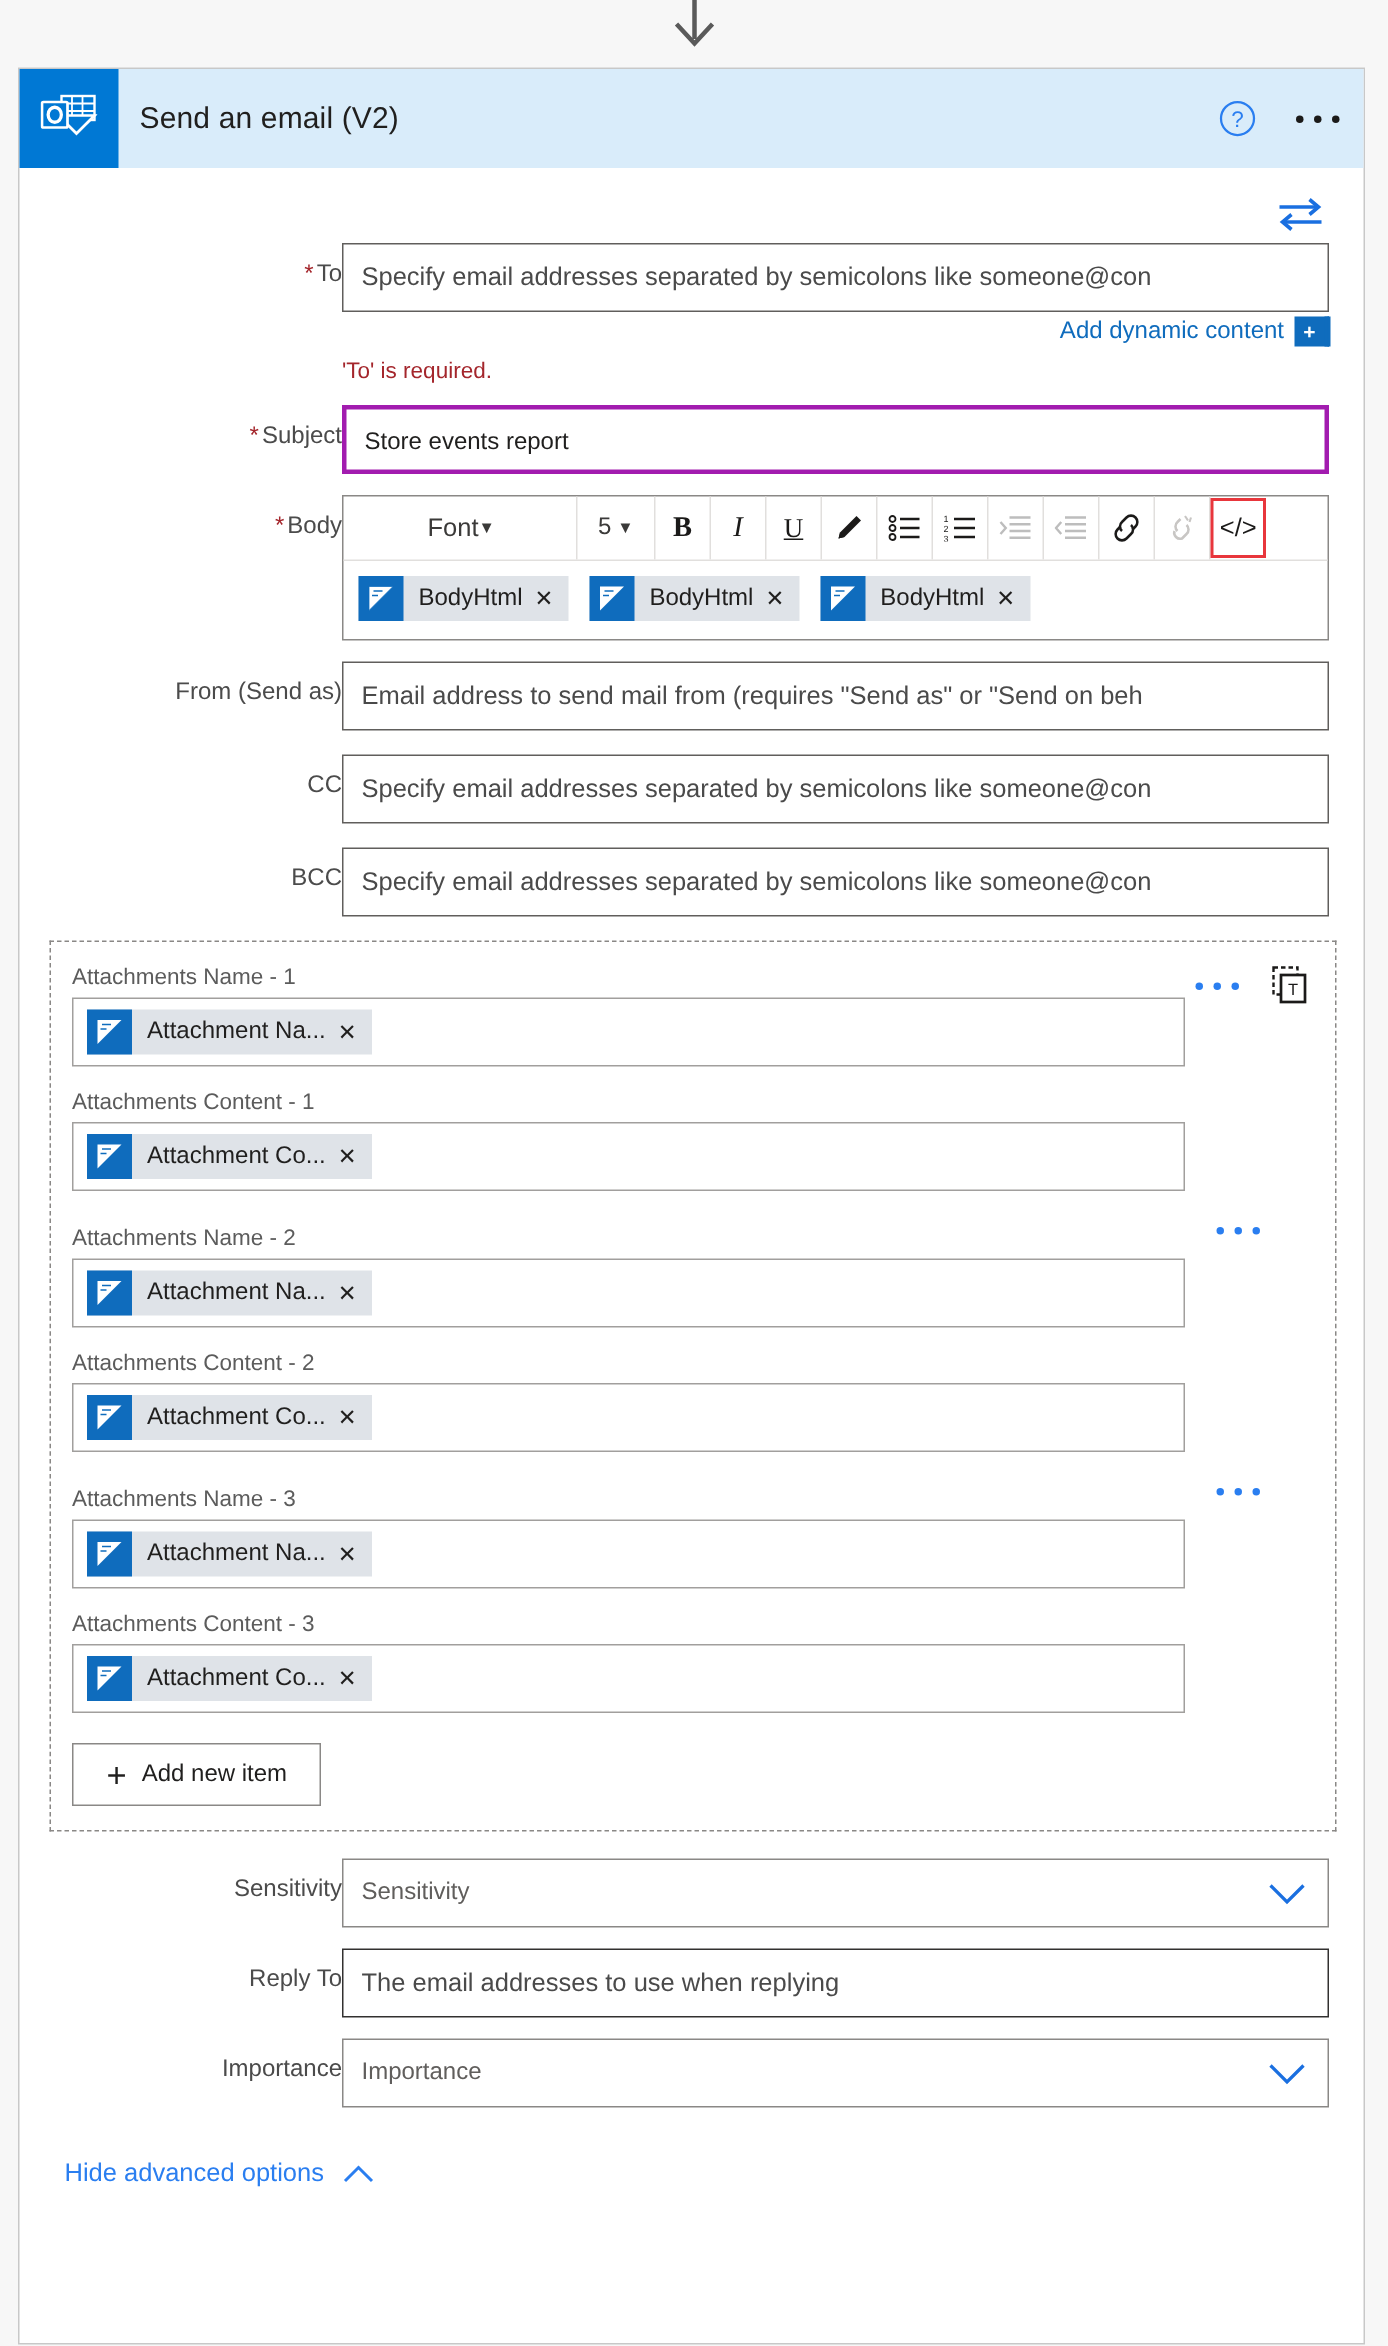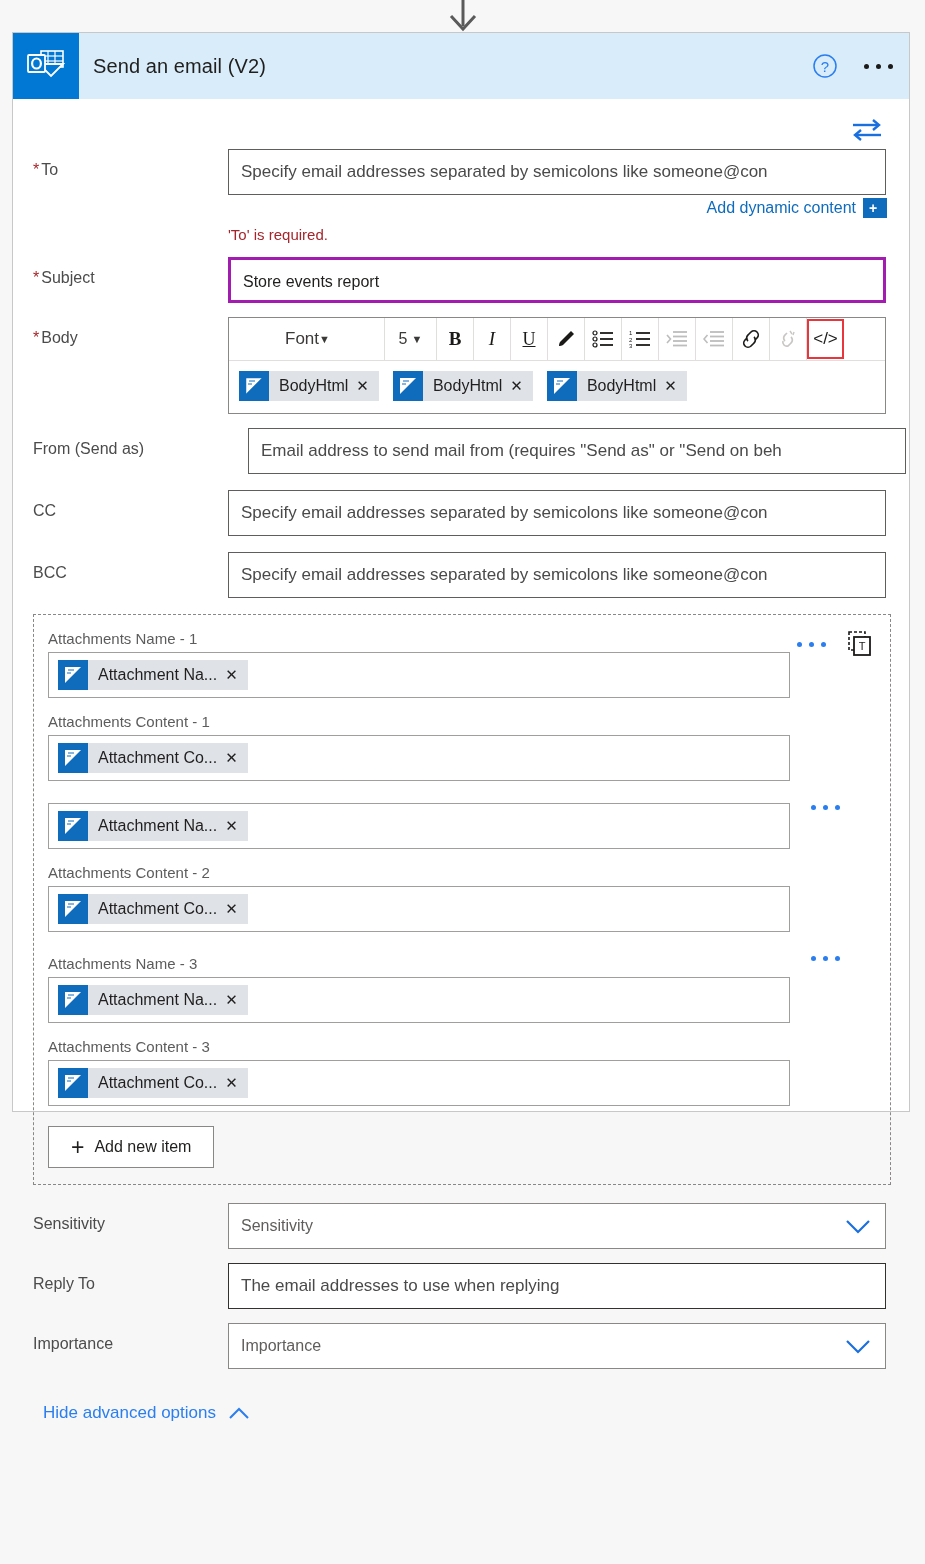--- a/index.html
+++ b/index.html
@@ -14,21 +14,21 @@
   .page{position:relative;width:925px;height:1564px;background:#f7f7f7;}
 
   
   .connector{
     position:absolute;left:0;top:0;width:925px;height:32px;
   }
   .connector svg{position:absolute;left:443px;top:0;}
 
   
   .card{
-    position:absolute;left:12px;top:32px;width:898px;height:1080px;
+    position:absolute;left:12px;top:45px;width:898px;height:1518px;
     background:#ffffff;border:1px solid #c8c8c8;box-sizing:border-box;
   }
 
   
   .card-head{
     position:relative;height:66px;background:#d9ecfa;display:flex;align-items:center;
   }
   .app-icon{
     width:66px;height:66px;background:#0078d4;flex:0 0 66px;
     display:flex;align-items:center;justify-content:center;
@@ -44,20 +44,21 @@
   
   .card-body{position:relative;padding:0 0 0 0;}
 
   .swap-row{display:flex;justify-content:flex-end;padding:18px 26px 6px 0;}
   .swap-icon{width:32px;height:26px;}
 
   .row{display:flex;align-items:flex-start;padding:0 20px 0 20px;margin-bottom:14px;}
   .lbl{
     width:195px;flex:0 0 195px;font-size:16px;color:#4b4b4b;padding-top:11px;
     line-height:20px;
+    text-align:right;
   }
   .lbl .req{color:#a4262c;margin-right:2px;}
   .fld{flex:1;position:relative;}
 
   .input{
     box-sizing:border-box;width:658px;height:46px;border:3px solid #a21caf;background:#fff;
     font-size:17px;color:#4a4a4a;line-height:44px;padding:0 12px;
     white-space:nowrap;overflow:hidden;
   }
   .input.strong{border:1px solid #605e5c;}
@@ -326,21 +327,21 @@
                     </svg>
                 </span>
                 <span class="tk-lbl">BodyHtml</span>
                 <span class="tk-x">✕</span>
               </span>
             </div>
           </div>
         </div>
       </div>
 
-      <div class="row" style="margin-top:1px;gap:20px;">
+      <div class="row" style="margin-top:1px;">
         <div class="lbl">From (Send as)</div>
         <div class="fld">
             <div class="input strong">Email address to send mail from (requires "Send as" or "Send on beh</div>
           </div>
       </div>
 
       <div class="row" style="margin-top:16px;">
         <div class="lbl">CC</div>
         <div class="fld">
             <div class="input strong">Specify email addresses separated by semicolons like someone@con</div>
@@ -398,20 +399,21 @@
                   </svg>
               </span>
               <span class="tk-lbl">Attachment Co...</span>
               <span class="tk-x">✕</span>
             </span>
           </div>
         </div>
 
         
         <div class="att-group" style="margin-top:22px;">
+          <div class="att-lbl">Attachments Name - 2</div>
           <div class="att-actions" style="right:36px;">
             <span class="dots-blue">
                 <i></i>
                 <i></i>
                 <i></i>
               </span>
           </div>
           <div class="att-field">
             <span class="token">
               <span class="tk-ico">

